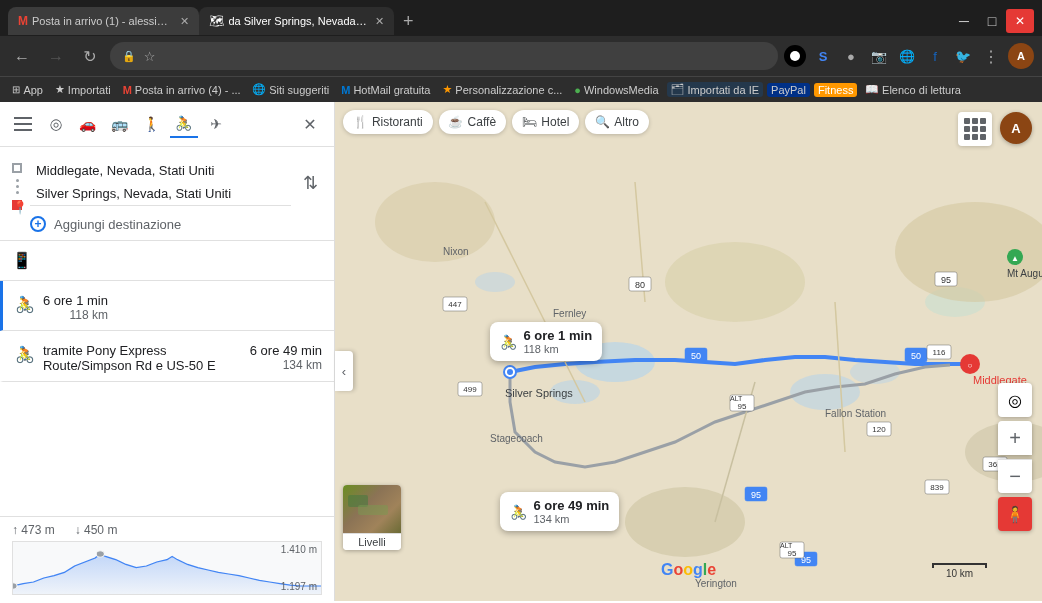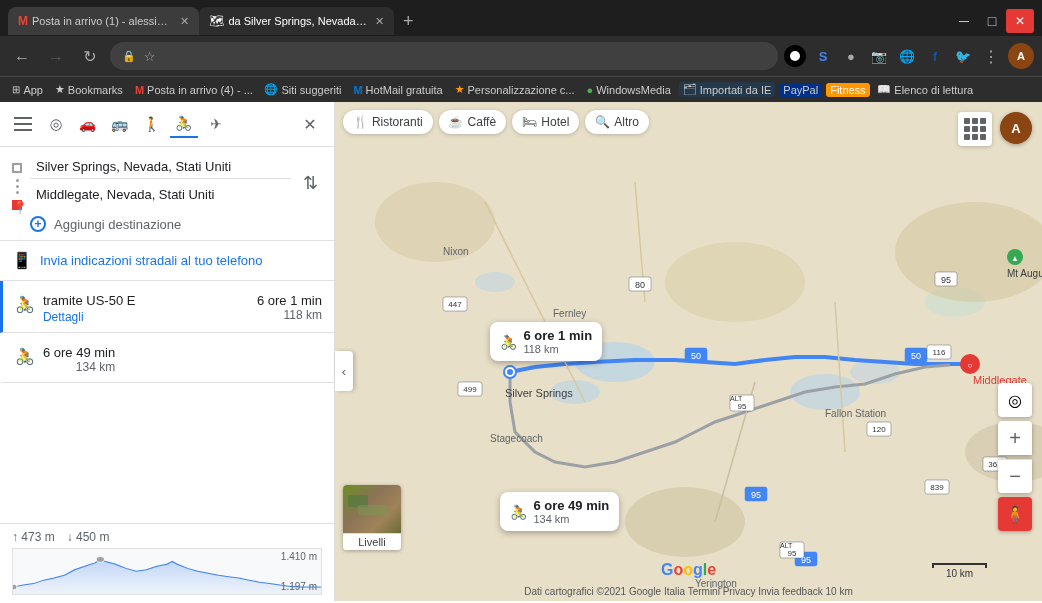--- a/index.html
+++ b/index.html
@@ -49,21 +49,21 @@
     <div style="width:26px;height:26px;border-radius:50%;background:#8B4513;display:flex;align-items:center;justify-content:center;color:#fff;font-size:11px;font-weight:bold;">A</div>
   </div>
 
   <div style="background:#2d2d2d;display:flex;align-items:center;padding:2px 8px;height:26px;gap:4px;border-top:1px solid #444;overflow:hidden;">
     <div style="display:flex;align-items:center;gap:3px;color:#ccc;font-size:11px;cursor:pointer;white-space:nowrap;padding:1px 4px;">
       <span style="font-size:10px;">⊞</span>
       <span>App</span>
     </div>
     <div style="display:flex;align-items:center;gap:3px;color:#ccc;font-size:11px;cursor:pointer;white-space:nowrap;padding:1px 4px;">
       <span>★</span>
-      <span>Bookmarks</span>
+      <span>Importati</span>
     </div>
     <div style="display:flex;align-items:center;gap:3px;color:#ccc;font-size:11px;cursor:pointer;white-space:nowrap;padding:1px 4px;">
       <span style="color:#EA4335;font-weight:bold;">M</span>
       <span>Posta in arrivo (4) - ...</span>
     </div>
     <div style="display:flex;align-items:center;gap:3px;color:#ccc;font-size:11px;cursor:pointer;white-space:nowrap;padding:1px 4px;">
       <span>🌐</span>
       <span>Siti suggeriti</span>
     </div>
     <div style="display:flex;align-items:center;gap:3px;color:#ccc;font-size:11px;cursor:pointer;white-space:nowrap;padding:1px 4px;">
@@ -119,75 +119,71 @@
         <div style="display:flex;flex-direction:column;align-items:center;padding-top:8px;gap:3px;">
           <div style="width:10px;height:10px;border:2px solid #9aa0a6;border-radius:50;"></div>
           <div style="display:flex;flex-direction:column;gap:3px;align-items:center;padding:3px 0;">
             <div style="width:3px;height:3px;background:#9aa0a6;border-radius:50%;"></div>
             <div style="width:3px;height:3px;background:#9aa0a6;border-radius:50%;"></div>
             <div style="width:3px;height:3px;background:#9aa0a6;border-radius:50%;"></div>
           </div>
           <div style="width:10px;height:10px;background:#e53935;border-radius:0;transform:rotate(0deg);">📍</div>
         </div>
         <div style="flex:1;">
+          <div style="padding:4px 6px;margin-top:4px;color:#202124;font-size:13px;cursor:text;">
+            <span>Middlegate, Nevada, Stati Uniti</span>
+          </div>
           <div style="padding:4px 6px;border-bottom:1px solid #e0e0e0;color:#202124;font-size:13px;cursor:text;">
             <span>Silver Springs, Nevada, Stati Uniti</span>
-          </div>
-          <div style="padding:4px 6px;margin-top:4px;color:#202124;font-size:13px;cursor:text;">
-            <span>Middlegate, Nevada, Stati Uniti</span>
           </div>
         </div>
         <div style="display:flex;align-items:center;justify-content:center;color:#5f6368;font-size:18px;cursor:pointer;padding:4px;">⇅</div>
       </div>
       <div style="display:flex;align-items:center;gap:8px;padding:6px 0 0 18px;cursor:pointer;">
         <div style="width:16px;height:16px;border:2px solid #1a73e8;border-radius:50%;display:flex;align-items:center;justify-content:center;color:#1a73e8;font-size:12px;font-weight:bold;">+</div>
         <span style="color:#5f6368;font-size:13px;">Aggiungi destinazione</span>
       </div>
     </div>
 
     <div style="display:flex;align-items:center;gap:8px;padding:10px 12px;border-bottom:1px solid #e0e0e0;cursor:pointer;">
       <span style="color:#1a73e8;font-size:16px;">📱</span>
-      <span style="color:#1a73e8;font-size:13px;">Invia indicazioni stradali al tuo telefono</span>
     </div>
 
     <div style="flex:1;overflow-y:auto;">
 
       <div style="padding:12px 12px 8px;border-bottom:1px solid #e0e0e0;cursor:pointer;border-left:3px solid #1a73e8;">
         <div style="display:flex;align-items:flex-start;gap:8px;">
           <span style="font-size:16px;color:#5f6368;margin-top:2px;">🚴</span>
-          <div style="flex:1;">
-            <div style="color:#202124;font-size:13px;">tramite US-50 E</div>
-            <div style="color:#1a73e8;font-size:12px;margin-top:2px;cursor:pointer;">
-              <span>Dettagli</span>
-            </div>
-          </div>
           <div style="text-align:right;">
             <div style="color:#202124;font-size:13px;font-weight:500;">6 ore 1 min</div>
             <div style="color:#5f6368;font-size:12px;">118 km</div>
           </div>
         </div>
       </div>
 
       <div style="padding:12px 12px 8px;border-bottom:1px solid #e0e0e0;cursor:pointer;border-left:3px solid transparent;">
         <div style="display:flex;align-items:flex-start;gap:8px;">
           <span style="font-size:16px;color:#5f6368;margin-top:2px;">🚴</span>
+          <div style="flex:1;">
+            <div style="color:#202124;font-size:13px;">tramite Pony Express Route/Simpson Rd e US-50 E</div>
+          </div>
           <div style="text-align:right;">
             <div style="color:#202124;font-size:13px;font-weight:500;">6 ore 49 min</div>
             <div style="color:#5f6368;font-size:12px;">134 km</div>
           </div>
         </div>
       </div>
     </div>
 
     <div style="border-top:1px solid #e0e0e0;">
-      <div style="display:flex;gap:12px;padding:6px 12px 4px;color:#5f6368;font-size:12px;">
+      <div style="display:flex;gap:20px;padding:6px 12px 4px;color:#5f6368;font-size:12px;">
         <span>↑ 473 m</span>
         <span>↓ 450 m</span>
       </div>
-      <div style="height:47px;margin:0 12px 6px;position:relative;background:#f8f9fa;border:1px solid #e0e0e0;overflow:hidden;">
+      <div style="height:54px;margin:0 12px 6px;position:relative;background:#f8f9fa;border:1px solid #e0e0e0;overflow:hidden;">
         
         <svg width="100%" height="100%" viewBox="0 0 300 65" preserveAspectRatio="none">
           <defs>
             <linearGradient id="elevGrad" x1="0" y1="0" x2="0" y2="1">
               <stop offset="0%" stop-color="#4285F4" stop-opacity="0.3"></stop>
               <stop offset="100%" stop-color="#4285F4" stop-opacity="0.05"></stop>
             </linearGradient>
           </defs>
           <path d="M0,55 L10,52 L20,50 L30,45 L40,42 L50,38 L60,30 L70,25 L80,20 L85,15 L90,18 L100,22 L110,28 L120,32 L130,30 L140,25 L150,22 L155,18 L160,22 L170,28 L180,32 L190,35 L200,38 L210,40 L220,42 L230,45 L240,48 L250,50 L260,52 L270,54 L280,55 L290,55 L300,55 L300,65 L0,65 Z" fill="url(#elevGrad)"></path>
           <path d="M0,55 L10,52 L20,50 L30,45 L40,42 L50,38 L60,30 L70,25 L80,20 L85,15 L90,18 L100,22 L110,28 L120,32 L130,30 L140,25 L150,22 L155,18 L160,22 L170,28 L180,32 L190,35 L200,38 L210,40 L220,42 L230,45 L240,48 L250,50 L260,52 L270,54 L280,55 L290,55 L300,55" fill="none" stroke="#4285F4" stroke-width="1.5"></path>
@@ -356,22 +352,19 @@
       <button style="width:34px;height:34px;background:#fff;border:none;border-radius:4px;box-shadow:0 1px 4px rgba(0,0,0,0.3);cursor:pointer;display:flex;align-items:center;justify-content:center;font-size:16px;">◎</button>
       <button style="width:34px;height:34px;background:#fff;border:none;border-radius:4px 4px 0 0;box-shadow:0 1px 4px rgba(0,0,0,0.3);cursor:pointer;display:flex;align-items:center;justify-content:center;font-size:20px;color:#5f6368;">+</button>
       <button style="width:34px;height:34px;background:#fff;border:none;border-radius:0 0 4px 4px;box-shadow:0 1px 4px rgba(0,0,0,0.3);cursor:pointer;display:flex;align-items:center;justify-content:center;font-size:20px;color:#5f6368;border-top:1px solid #e0e0e0;">−</button>
       <div style="width:34px;height:34px;background:#e53935;border-radius:4px;display:flex;align-items:center;justify-content:center;color:#fff;font-size:16px;cursor:pointer;box-shadow:0 1px 4px rgba(0,0,0,0.3);">🧍</div>
     </div>
 
     <div style="position:absolute;bottom:22px;left:50%;transform:translateX(-50%);font-size:16px;font-weight:bold;z-index:20;">
       <span style="color:#4285F4;">G</span><span style="color:#EA4335;">o</span><span style="color:#FBBC05;">o</span><span style="color:#4285F4;">g</span><span style="color:#34A853;">l</span><span style="color:#EA4335;">e</span>
     </div>
 
-    <div style="position:absolute;bottom:4px;left:50%;transform:translateX(-50%);font-size:10px;color:#555;z-index:20;white-space:nowrap;">
-      <span>Dati cartografici ©2021 Google   Italia   Termini   Privacy   Invia feedback   10 km</span>
-    </div>
 
     <div style="position:absolute;bottom:22px;right:55px;z-index:20;">
       <div style="border-top:2px solid #333;border-left:2px solid #333;border-right:2px solid #333;height:5px;width:55px;"></div>
       <div style="font-size:10px;color:#333;text-align:center;">10 km</div>
     </div>
   </div>
 </div>
 
 </body></html>

